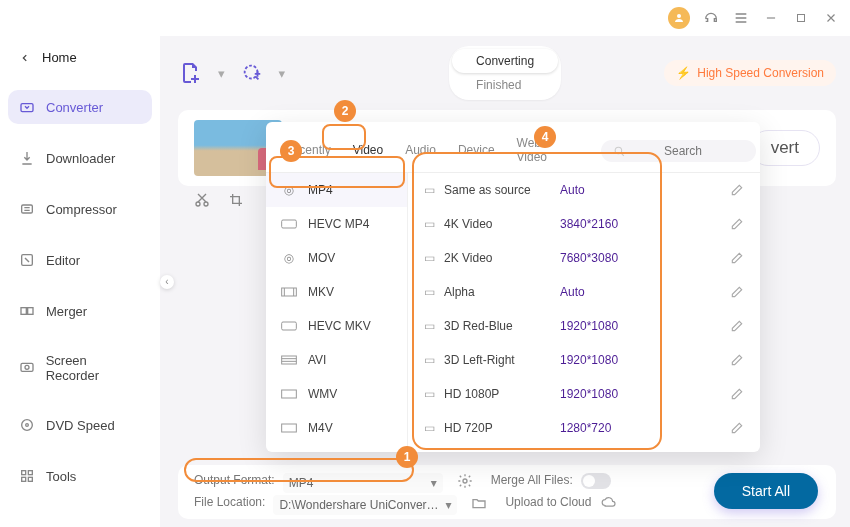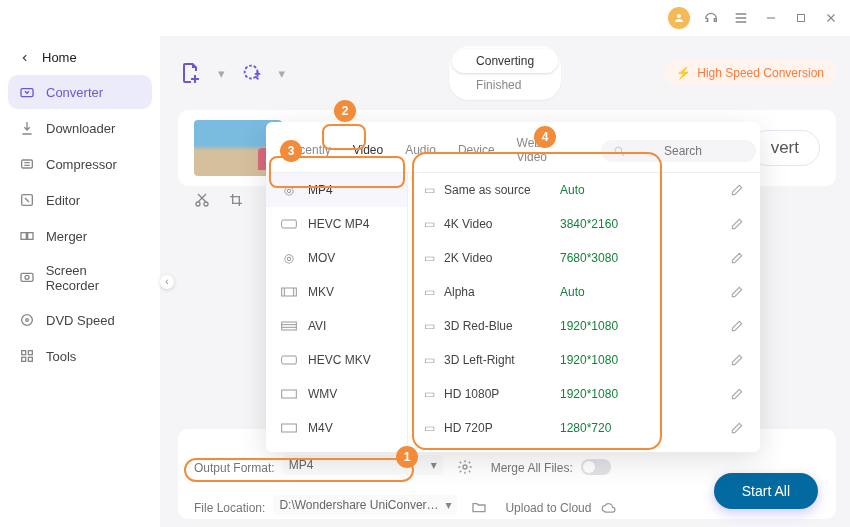--- a/index.html
+++ b/index.html
@@ -2,21 +2,21 @@
 <html><head>
 <meta charset="utf-8">
 <style>
 * { box-sizing: border-box; margin: 0; padding: 0; font-family: -apple-system, Segoe UI, sans-serif; }
 body { background: #f5f4f7; width: 850px; height: 527px; overflow: hidden; font-size: 13px; color: #333; }
 .app { display: flex; flex-direction: column; width: 100%; height: 100%; }
 .titlebar { height: 36px; display: flex; align-items: center; justify-content: flex-end; padding: 0 10px; gap: 12px; background: #fff; }
 .titlebar .avatar { width: 22px; height: 22px; border-radius: 50%; background: #f5b957; display: flex; align-items: center; justify-content: center; color: #fff; }
 .titlebar .icon-btn { width: 18px; height: 18px; display: flex; align-items: center; justify-content: center; color: #666; cursor: pointer; }
 .main { display: flex; flex: 1; min-height: 0; }
-.sidebar { width: 160px; background: #fff; padding: 6px 8px; display: flex; flex-direction: column; gap: 2px; }
+.sidebar { width: 160px; background: #fff; padding: 6px 8px; display: flex; flex-direction: column; gap: 17px; }
 .sidebar .back { display: flex; align-items: center; gap: 12px; padding: 8px 12px; font-weight: 500; color: #222; }
 .sidebar .item { display: flex; align-items: center; gap: 10px; padding: 8px 10px; border-radius: 10px; cursor: pointer; color: #444; }
 .sidebar .item.active { background: #ecebfa; color: #6759d6; }
 .sidebar .item .icn { width: 18px; height: 18px; display: flex; align-items: center; justify-content: center; }
 .handle { width: 14px; display: flex; align-items: center; justify-content: center; }
 .handle div { width: 14px; height: 14px; background: #fff; border-radius: 50%; box-shadow: 0 1px 4px rgba(0,0,0,.15); display: flex; align-items: center; justify-content: center; color: #888; font-size: 10px; }
 .content { flex: 1; display: flex; flex-direction: column; padding: 10px 14px 8px 4px; gap: 10px; min-width: 0; }
 .topbar { display: flex; align-items: center; gap: 14px; }
 .addbtn { width: 26px; height: 26px; display: flex; align-items: center; justify-content: center; color: #6759d6; cursor: pointer; }
 .seg { display: flex; background: #fff; border-radius: 20px; padding: 3px; margin-left: 150px; box-shadow: 0 1px 2px rgba(0,0,0,.05); flex-direction: column; }
@@ -38,24 +38,24 @@
 .tabs .search input { border: none; background: transparent; outline: none; font-size: 12px; width: 80px; color: #666; margin-left: 32px; }
 .split { display: flex; flex: 1; min-height: 0; }
 .fmtlist { width: 142px; border-right: 1px solid #f0f0f0; overflow-y: auto; }
 .fmtlist .row { display: flex; align-items: center; gap: 10px; padding: 10px 14px; font-size: 12px; color: #444; cursor: pointer; }
 .fmtlist .row.active { background: #f7f6fc; color: #333; }
 .fmtlist .ic { width: 18px; height: 14px; display: flex; align-items: center; justify-content: center; color: #888; }
 .preset { flex: 1; overflow-y: auto; }
 .preset .prow { display: flex; align-items: center; padding: 10px 16px; font-size: 12px; color: #444; }
 .preset .prow .pic { width: 20px; color: #999; }
 .preset .prow .pname { flex: 0 0 116px; }
-.preset .prow .pres { flex: 1; color: #15803d; }
+.preset .prow .pres { flex: 1; color: #4c1d95; }
 .preset .prow .ped { color: #aaa; cursor: pointer; }
 .bottom { background: #fff; border-radius: 10px; padding: 8px 16px 4px; display: flex; flex-direction: column; gap: 2px; position: relative; margin-top: auto; }
-.brow { display: flex; align-items: flex-end; gap: 8px; font-size: 12px; color: #666; margin-top: 18px; }
+.brow { display: flex; align-items: flex-start; gap: 8px; font-size: 12px; color: #666; }
 .brow .lbl { color: #777; }
 .sel { display: flex; align-items: center; gap: 6px; background: #fafafa; border: none; padding: 3px 6px; border-radius: 4px; min-width: 160px; position: relative; }
 .sel .caret { margin-left: auto; color: #888; }
 .startall { position: absolute; right: 18px; bottom: 10px; background: #0369a1; color: #fff; padding: 10px 28px; border-radius: 22px; font-size: 14px; cursor: pointer; box-shadow: 0 4px 12px rgba(120,100,220,.35); }
 .toggle { width: 30px; height: 16px; background: #e2e2e6; border-radius: 10px; position: relative; }
 .toggle::after { content: ""; position: absolute; width: 12px; height: 12px; background: #fff; border-radius: 50%; top: 2px; left: 2px; }
 .anno { position: absolute; width: 22px; height: 22px; background: #f28c3a; color: #fff; border-radius: 50%; display: flex; align-items: center; justify-content: center; font-size: 12px; font-weight: 600; z-index: 20; }
 .annoring { position: absolute; border: 2px solid #f28c3a; border-radius: 8px; z-index: 19; pointer-events: none; }
 svg { display: block; }
 </style>
@@ -315,33 +315,33 @@
             <svg width="16" height="12" viewBox="0 0 24 16" fill="none" stroke="#999" stroke-width="1.5">
               <rect x="1" y="2" width="22" height="12"></rect>
               <path d="M5 2v12M19 2v12"></path>
             </svg>
           </span>
           <span>MKV</span>
         </div>
       <div class="row">
           <span class="ic">
             <svg width="16" height="12" viewBox="0 0 24 16" fill="none" stroke="#999" stroke-width="1.5">
+              <rect x="1" y="2" width="22" height="12" rx="2"></rect>
+            </svg>
+          </span>
+          <span>HEVC MKV</span>
+        </div>
+      <div class="row">
+          <span class="ic">
+            <svg width="16" height="12" viewBox="0 0 24 16" fill="none" stroke="#999" stroke-width="1.5">
               <rect x="1" y="2" width="22" height="12"></rect>
               <path d="M1 6h22M1 10h22"></path>
             </svg>
           </span>
           <span>AVI</span>
-        </div>
-      <div class="row">
-          <span class="ic">
-            <svg width="16" height="12" viewBox="0 0 24 16" fill="none" stroke="#999" stroke-width="1.5">
-              <rect x="1" y="2" width="22" height="12" rx="2"></rect>
-            </svg>
-          </span>
-          <span>HEVC MKV</span>
         </div>
       <div class="row">
           <span class="ic">
             <svg width="16" height="12" viewBox="0 0 24 16" fill="none" stroke="#999" stroke-width="1.5">
               <rect x="1" y="2" width="22" height="12"></rect>
             </svg>
           </span>
           <span>WMV</span>
         </div>
       <div class="row">

